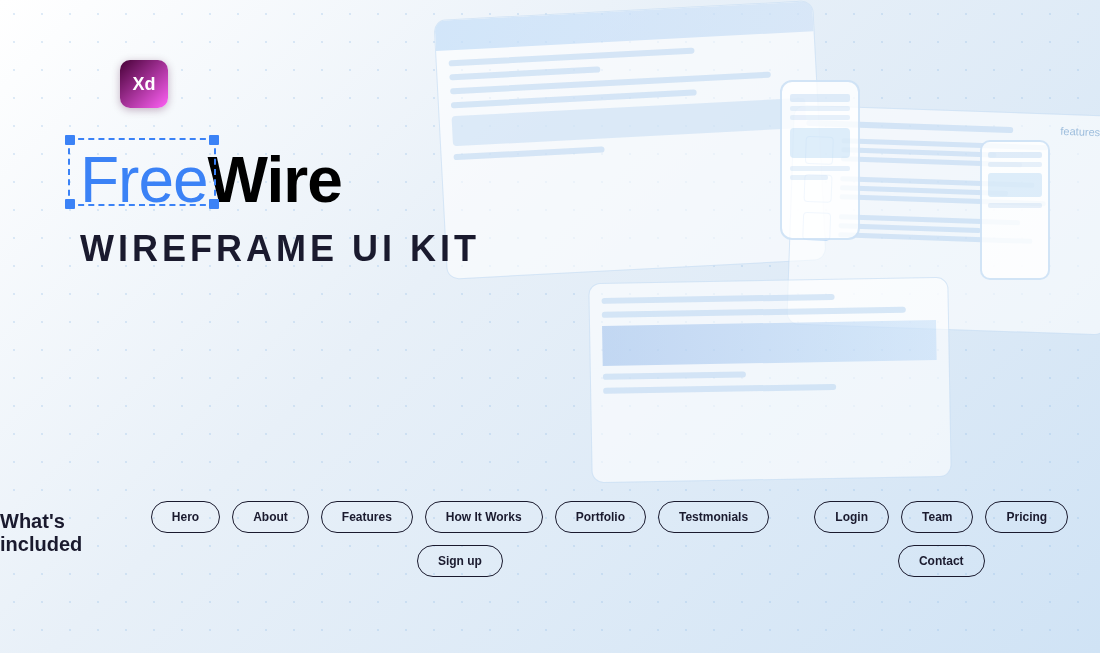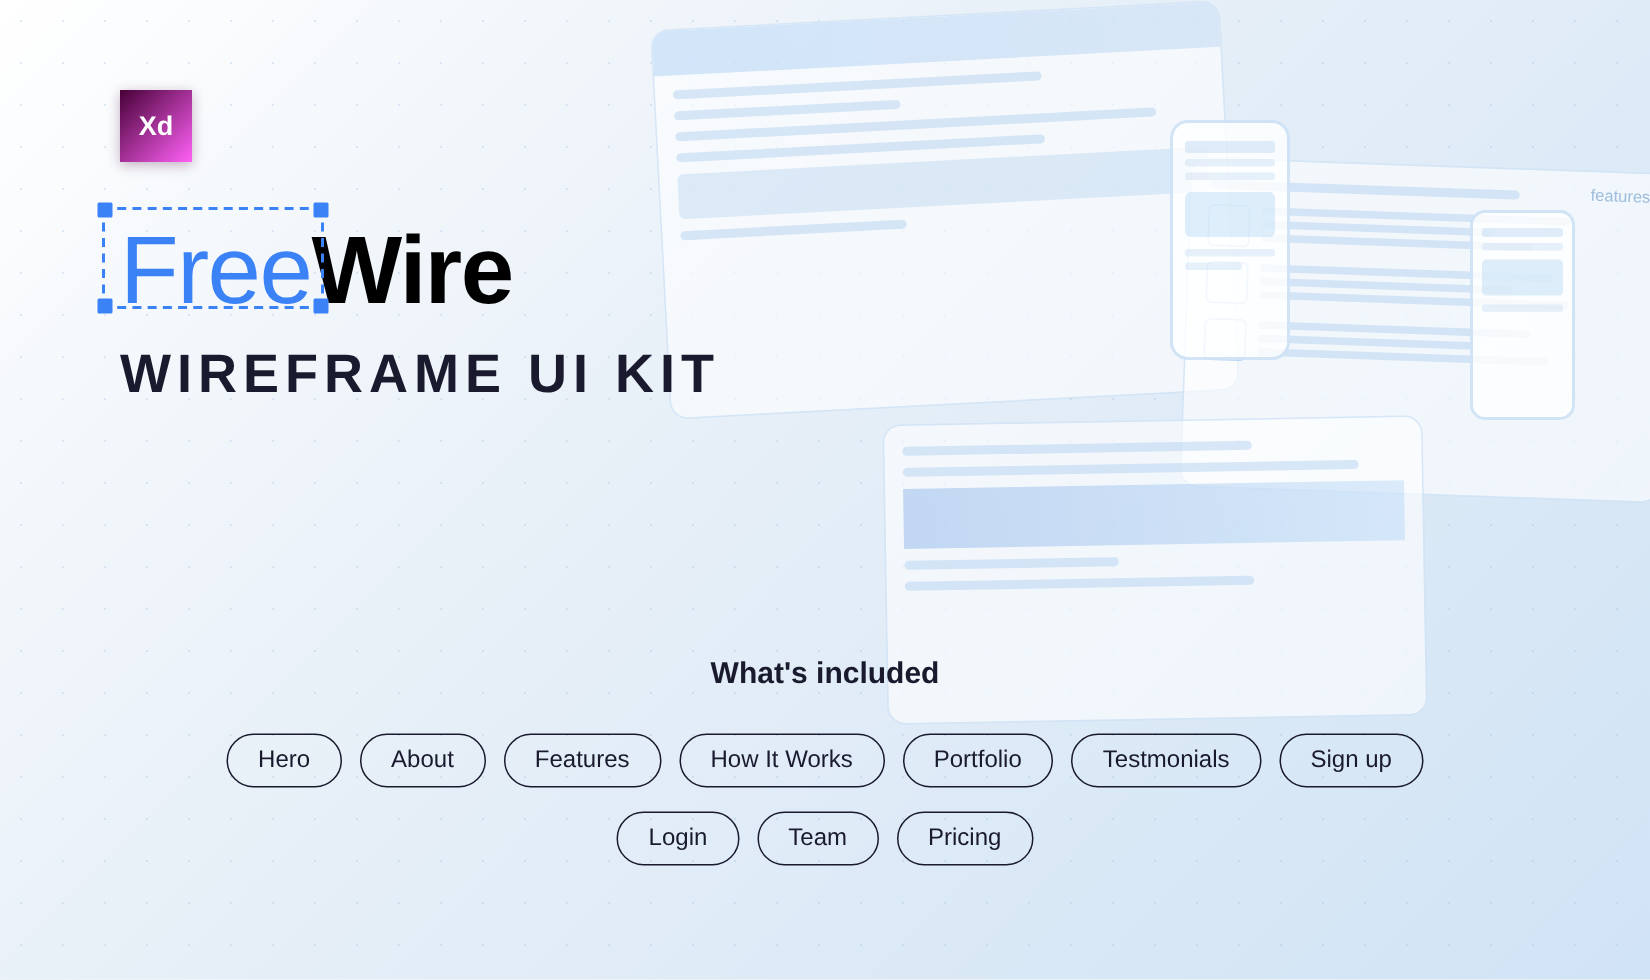--- a/index.html
+++ b/index.html
@@ -154,26 +154,27 @@
       position: relative;
       z-index: 10;
       padding: 60px 0 0 80px;
     }
 
     
     .xd-logo {
       width: 48px;
       height: 48px;
       background: linear-gradient(135deg, #470137, #ff61f6);
-      border-radius: 0;
+      border-radius: 10px;
       display: flex;
       align-items: center;
       justify-content: center;
       margin-bottom: 40px;
       box-shadow: 0 2px 8px rgba(71,1,55,0.3);
+      margin-left: 40px;
     }
 
     .xd-logo-text {
       color: white;
       font-weight: 700;
       font-size: 18px;
       font-family: Arial, sans-serif;
     }
 
     
@@ -259,21 +260,21 @@
       margin-bottom: 0;
     }
 
     
     .bottom-section {
       position: absolute;
       bottom: 60px;
       left: 0;
       right: 0;
       display: flex;
-      flex-direction: column;
+      flex-direction: row;
       align-items: center;
       z-index: 10;
     }
 
     .whats-included {
       font-size: 20px;
       font-weight: 600;
       color: #1a1a2e;
       margin-bottom: 28px;
     }
@@ -283,22 +284,22 @@
       gap: 12px;
       margin-bottom: 16px;
       flex-wrap: wrap;
       justify-content: center;
     }
 
     .tag-pill {
       padding: 8px 20px;
       border: 1.5px solid #1a1a2e;
       border-radius: 50px;
-      font-size: 16px;
-      font-weight: 400;
+      font-size: 12px;
+      font-weight: 700;
       color: #1a1a2e;
       background: transparent;
       cursor: pointer;
       white-space: nowrap;
     }
 
   </style>
 </head>
 <body>
 
@@ -398,14 +399,15 @@
       <div class="tag-pill">Features</div>
       <div class="tag-pill">How It Works</div>
       <div class="tag-pill">Portfolio</div>
       <div class="tag-pill">Testmonials</div>
       <div class="tag-pill">Sign up</div>
     </div>
   <div class="tags-row" id="tags-row-2">
       <div class="tag-pill">Login</div>
       <div class="tag-pill">Team</div>
       <div class="tag-pill">Pricing</div>
+      <div class="tag-pill">Contact</div>
     </div>
 </div>
 
 </body></html>

